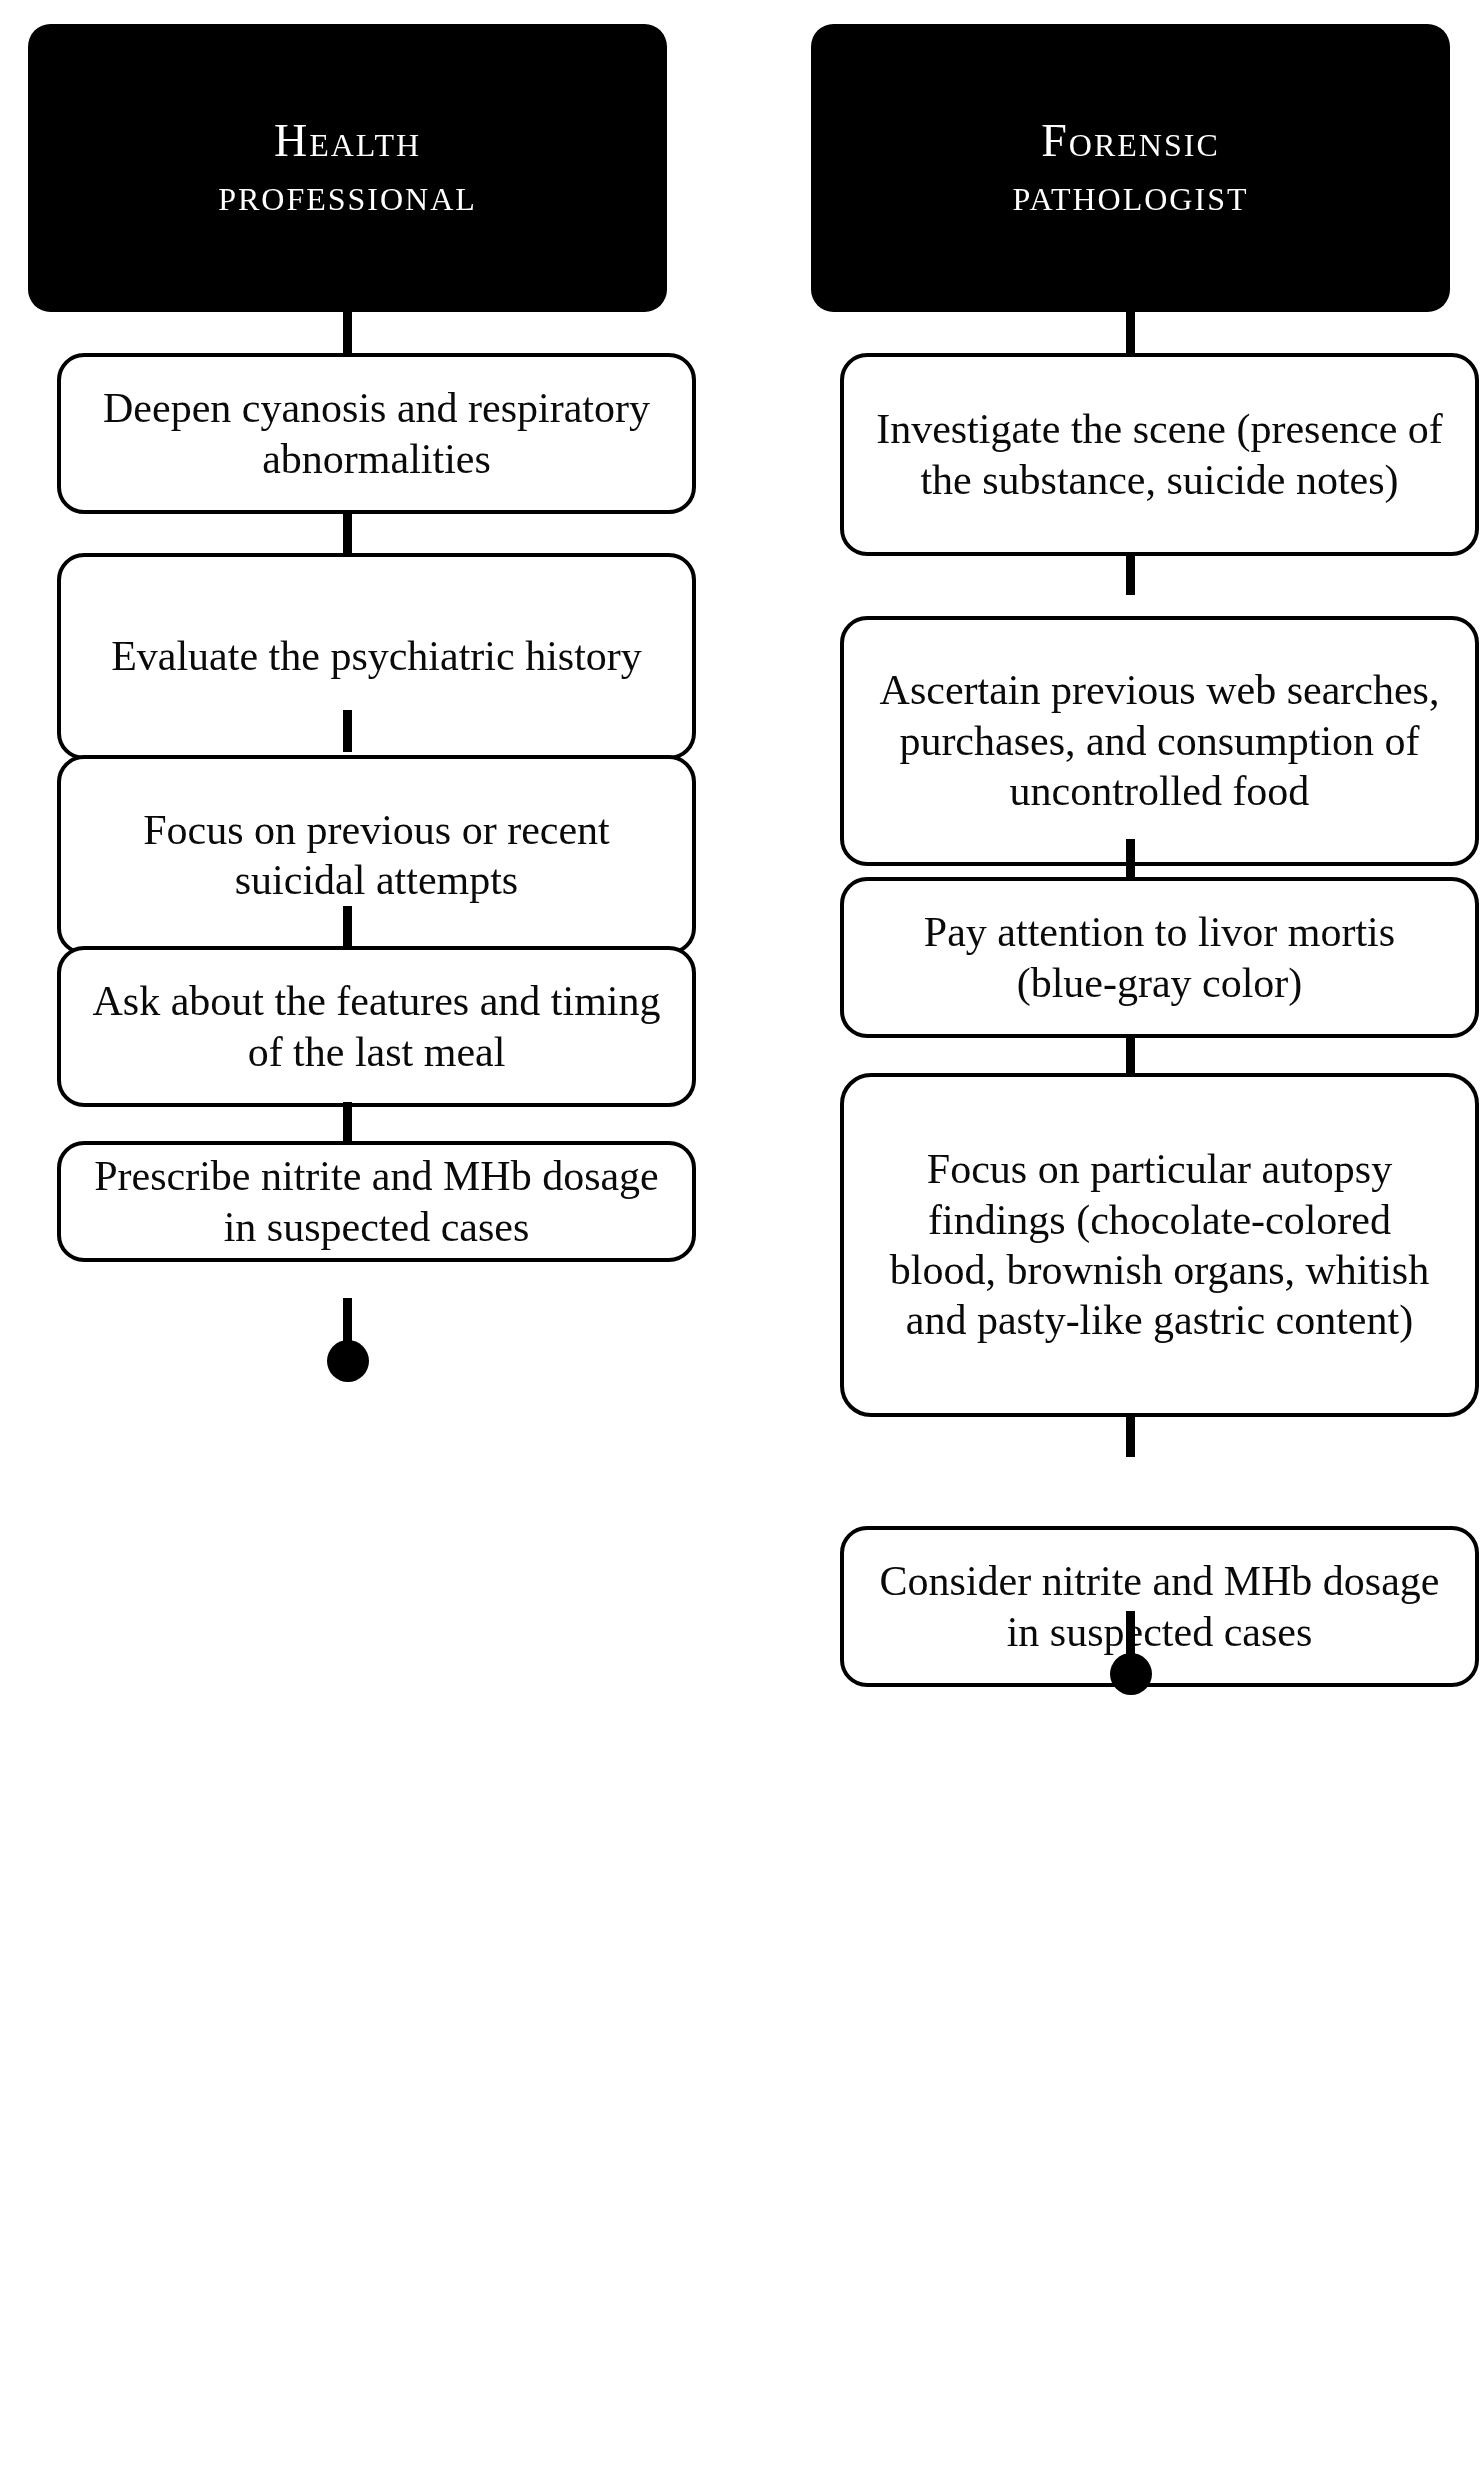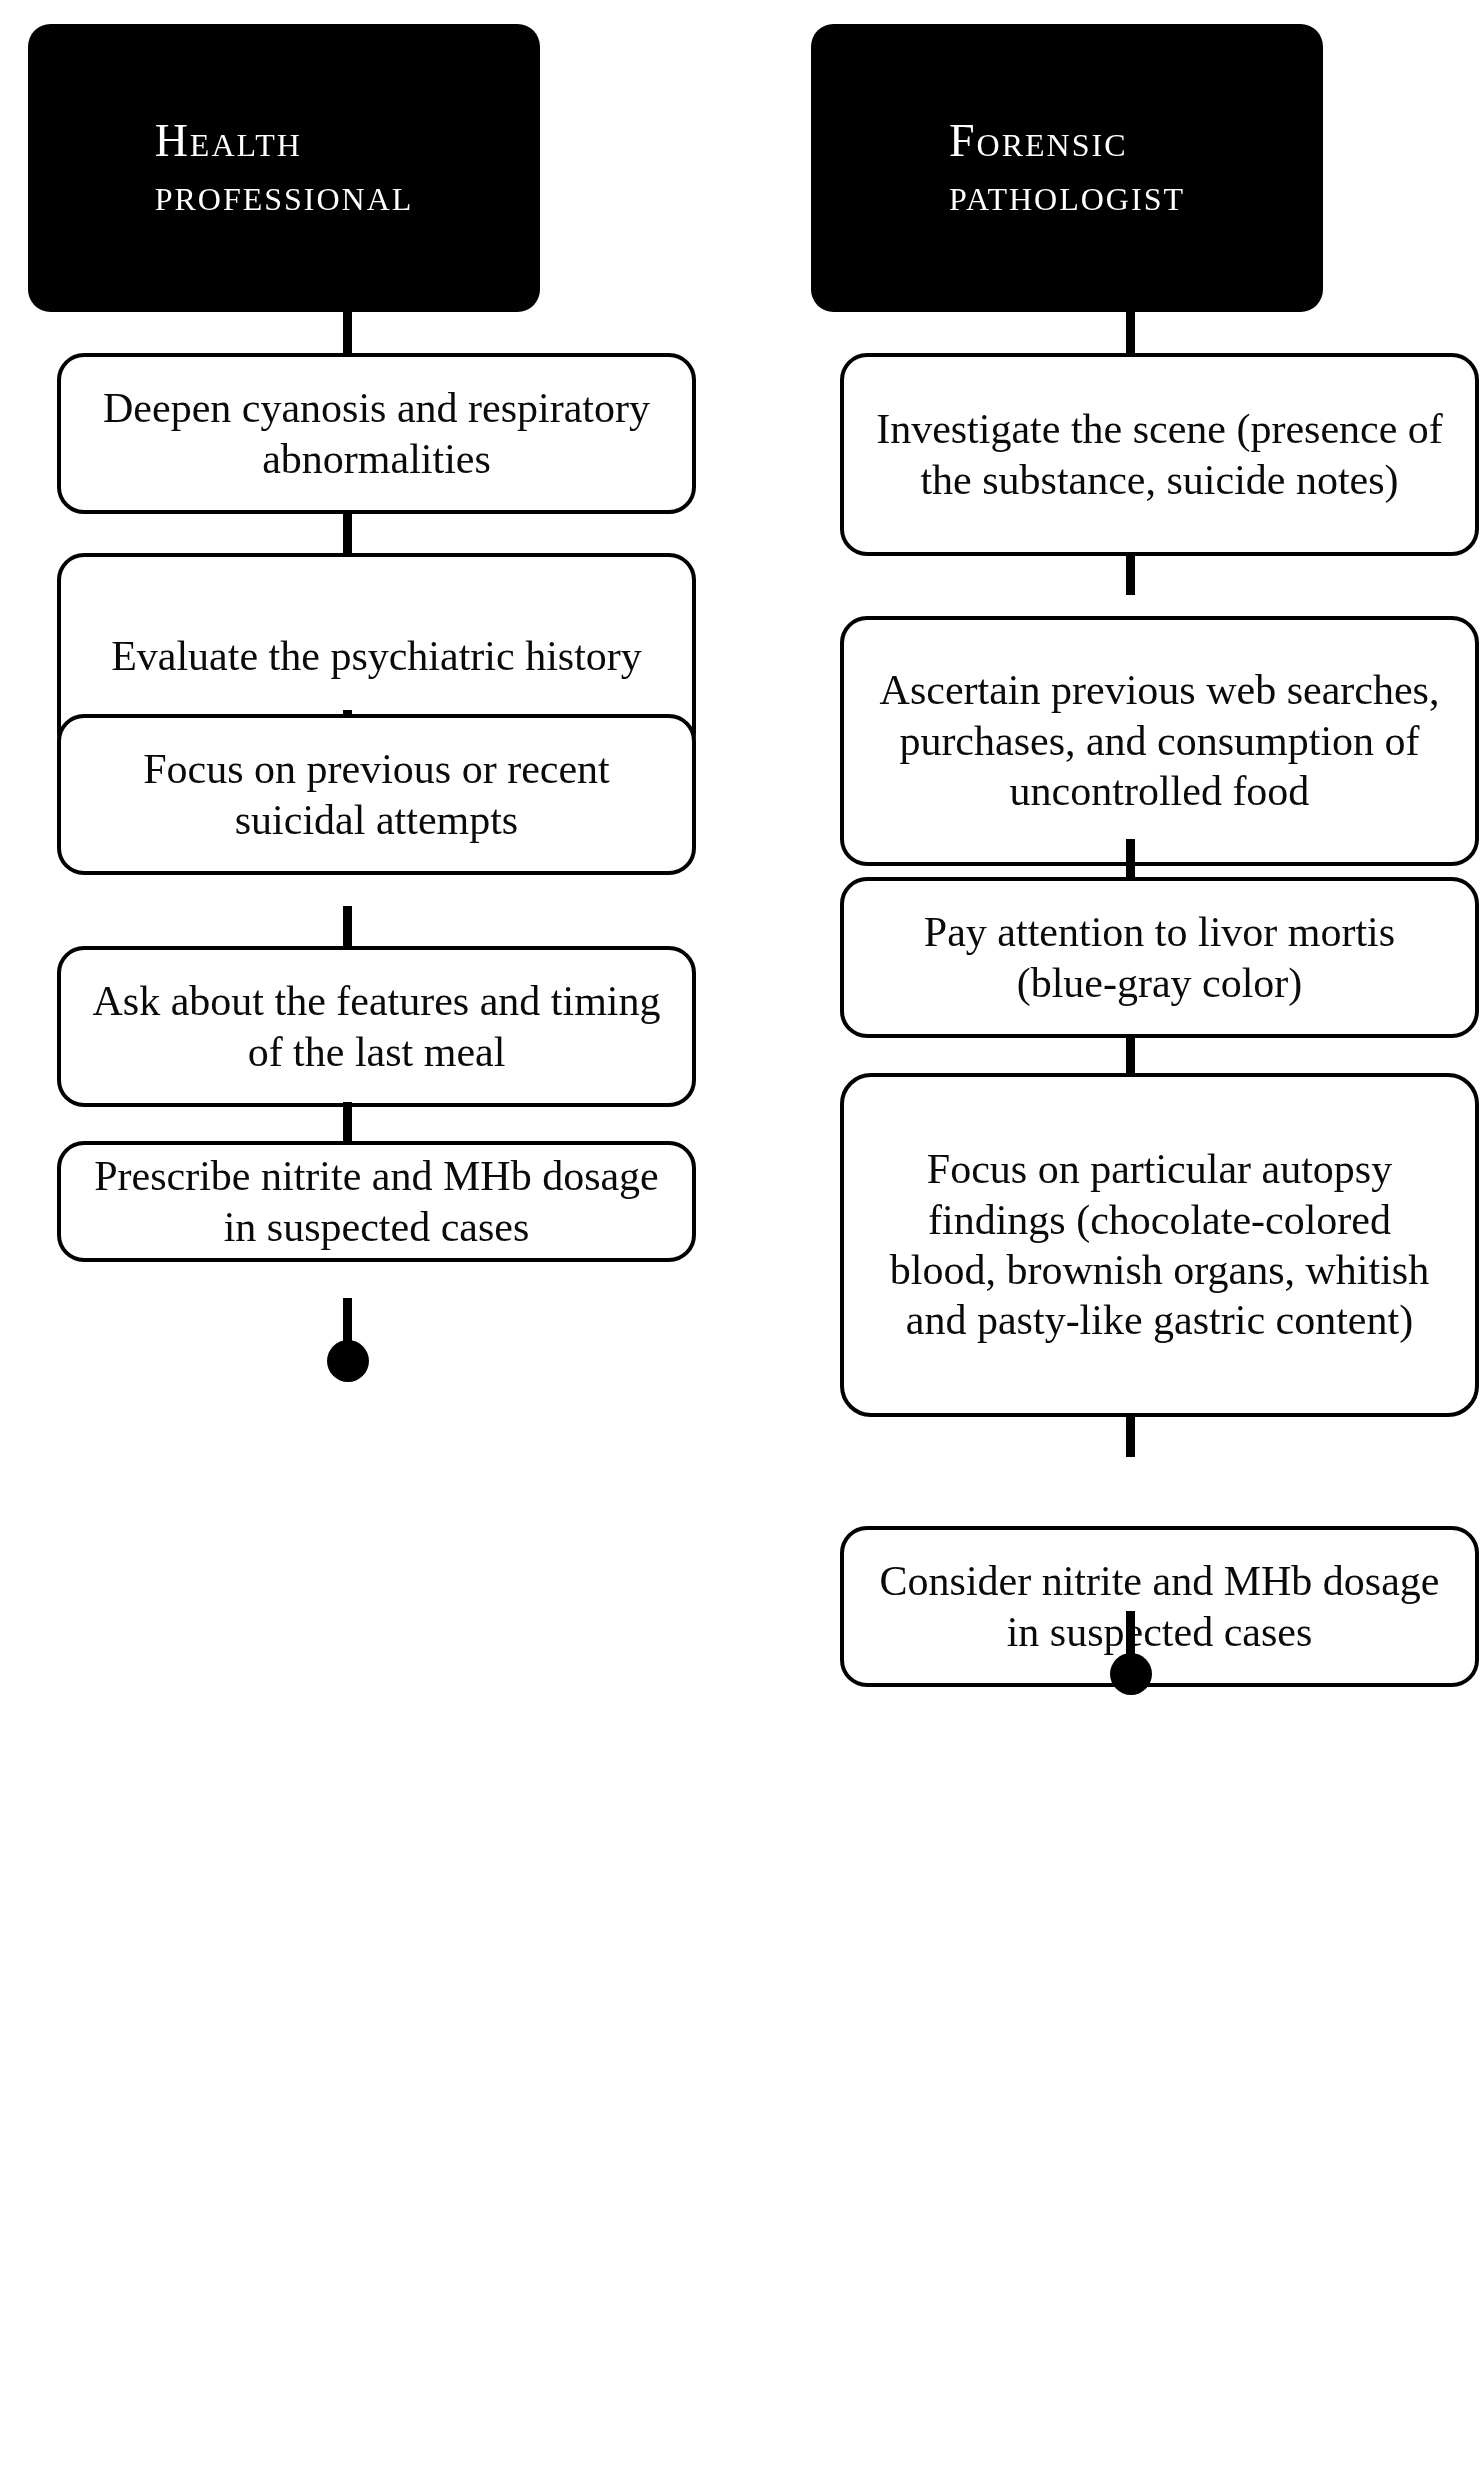--- a/index.html
+++ b/index.html
@@ -30,29 +30,29 @@
     width: 639px;
   }
   .column-left  { left: 28px; }
   .column-right { left: 811px; }
 
   
   .header-node {
     position: absolute;
     left: 0;
     top: 24px;
-    width: 512px;
+    width: 639px;
     box-sizing: border-box;
     background: #000000;
     border-radius: 22.5px;
     color: #ffffff;
     display: flex;
     align-items: center;
     justify-content: center;
-    text-align: left;
+    text-align: center;
     padding: 14.5px 32px;
   }
   .header-node-left  { height: 288px; }
   .header-node-right { height: 288px; }
 
   .header-label {
     display: block;
     font-family: "Liberation Serif", "DejaVu Serif", serif;
     font-variant: small-caps;
     font-size: 46px;
@@ -125,21 +125,21 @@
     </div>
 
     <div class="connector" style="top:511px; height:45px;"></div>
 
     <div class="node" style="top:553px; height:207px;">
       <span class="node-label">Evaluate the psychiatric history</span>
     </div>
 
     <div class="connector" style="top:710px; height:42px;"></div>
 
-    <div class="node" style="top:714px; height:161px;">
+    <div class="node" style="top:755px; height:200px;">
       <span class="node-label">Focus on previous or recent suicidal attempts</span>
     </div>
 
     <div class="connector" style="top:906px; height:42px;"></div>
 
     <div class="node" style="top:946px; height:161px;">
       <span class="node-label">Ask about the features and timing of the last meal</span>
     </div>
 
     <div class="connector" style="top:1102px; height:42px;"></div>

